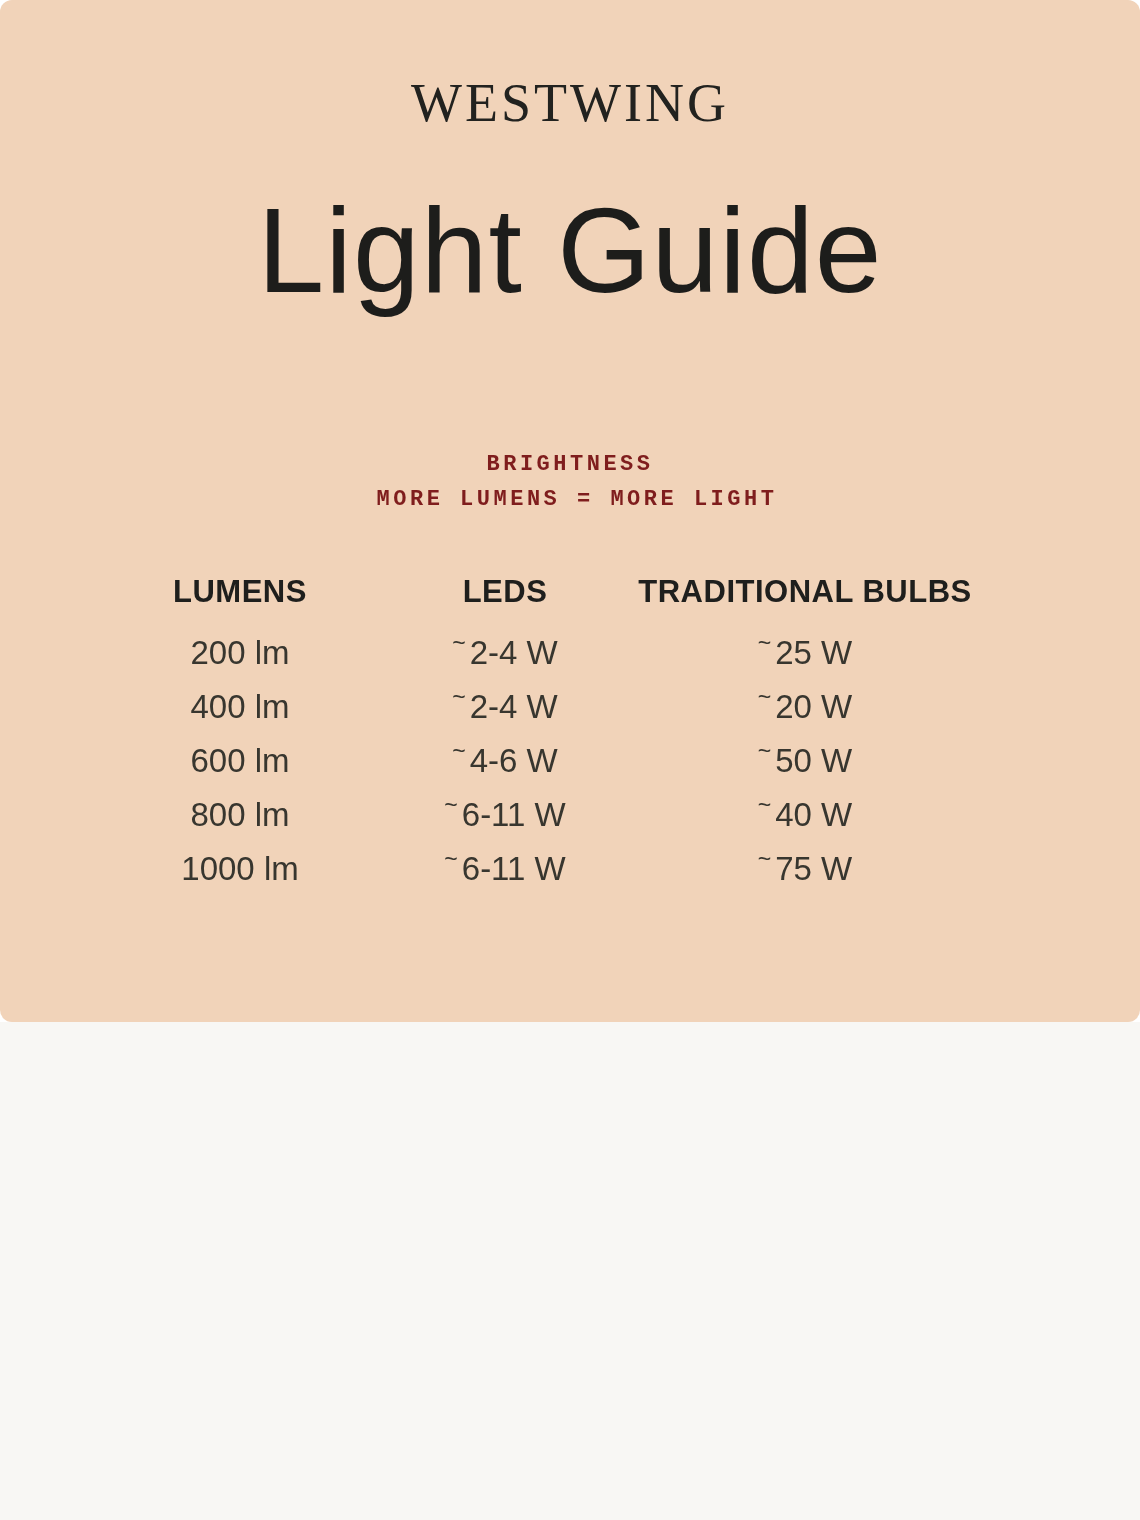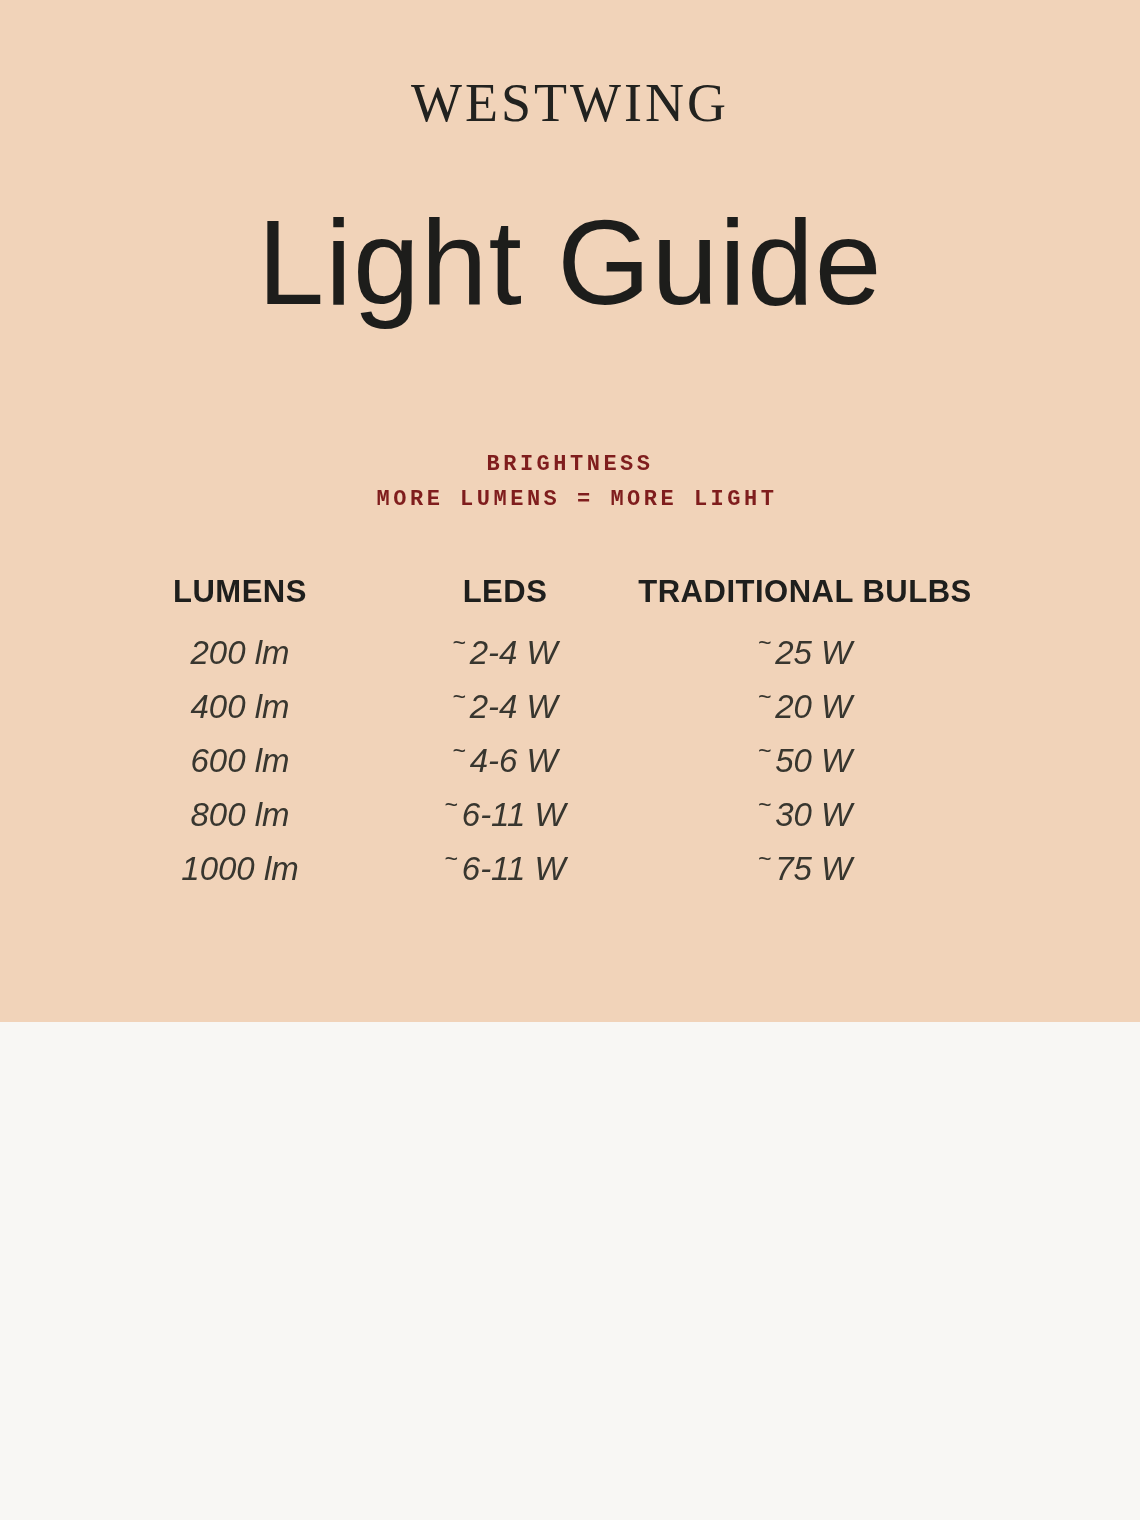--- a/index.html
+++ b/index.html
@@ -16,21 +16,21 @@
   .section-bottom { top: 1022px; height: 498px; background: #f8f7f4; }
 
   .brand {
     position: absolute; top: 72px; left: 0; width: 100%;
     text-align: center;
     font-family: "Liberation Serif", serif;
     font-size: 54px; font-weight: 400; letter-spacing: 3px;
     color: #22221f;
   }
   .title {
-    position: absolute; top: 202px; left: 0; width: 100%;
+    position: absolute; top: 190px; left: 0; width: 100%;
     margin: 0; text-align: center;
     font-size: 120px; font-weight: 400; letter-spacing: 1px; line-height: 1.0;
     color: #1d1d1b;
   }
   .mono-heading, .mono-sub {
     position: absolute; left: 0; width: 100%;
     text-align: center;
     font-family: "Liberation Mono", "DejaVu Sans Mono", monospace;
     font-size: 22px; font-weight: 700; letter-spacing: 3.5px;
     color: #7f1d1d;
@@ -43,36 +43,36 @@
   .thead, .trow { display: grid; grid-template-columns: 240px 290px 310px; }
   .thead { height: 40px; margin-bottom: 14px; }
   .th {
     display: flex; align-items: center; justify-content: center;
     font-size: 31px; font-weight: 700; letter-spacing: 0.5px;
     color: #1f1f1d; white-space: nowrap;
   }
   .trow { height: 54px; }
   .td {
     display: flex; align-items: center; justify-content: center;
-    font-size: 33px; font-weight: 400; color: #38362f; white-space: nowrap; font-style: italic;
+    font-size: 33px; font-weight: 400; color: #38362f; white-space: nowrap;
   }
   .approx {
     font-size: 0.7em;
     vertical-align: 0.45em;
     position: relative; top: -0.42em;
     margin-right: 4px;
     color: #38362f;
   }
 </style>
 </head>
 <body>
 
 <div class="page">
 
-  <section class="section section-top" style="background: rgb(241, 211, 185);">
+  <section class="section section-top" style="background: rgb(241, 211, 185); border-radius: 12px;">
 
     <div class="brand">WESTWING</div>
 
     <h1 class="title">Light Guide</h1>
 
     <div class="mono-heading brightness-heading">BRIGHTNESS</div>
     <div class="mono-sub brightness-sub">MORE LUMENS = MORE LIGHT</div>
 
     <div class="lumens-table">
       <div class="thead">
@@ -118,21 +118,21 @@
       </div>
 
       <div class="trow">
         <div class="td">800 lm</div>
         <div class="td">
             <span class="approx">~</span>
             <span>6-11 W</span>
           </div>
         <div class="td">
             <span class="approx">~</span>
-            <span>30 W</span>
+            <span>40 W</span>
           </div>
       </div>
 
       <div class="trow">
         <div class="td">1000 lm</div>
         <div class="td">
             <span class="approx">~</span>
             <span>6-11 W</span>
           </div>
         <div class="td">

